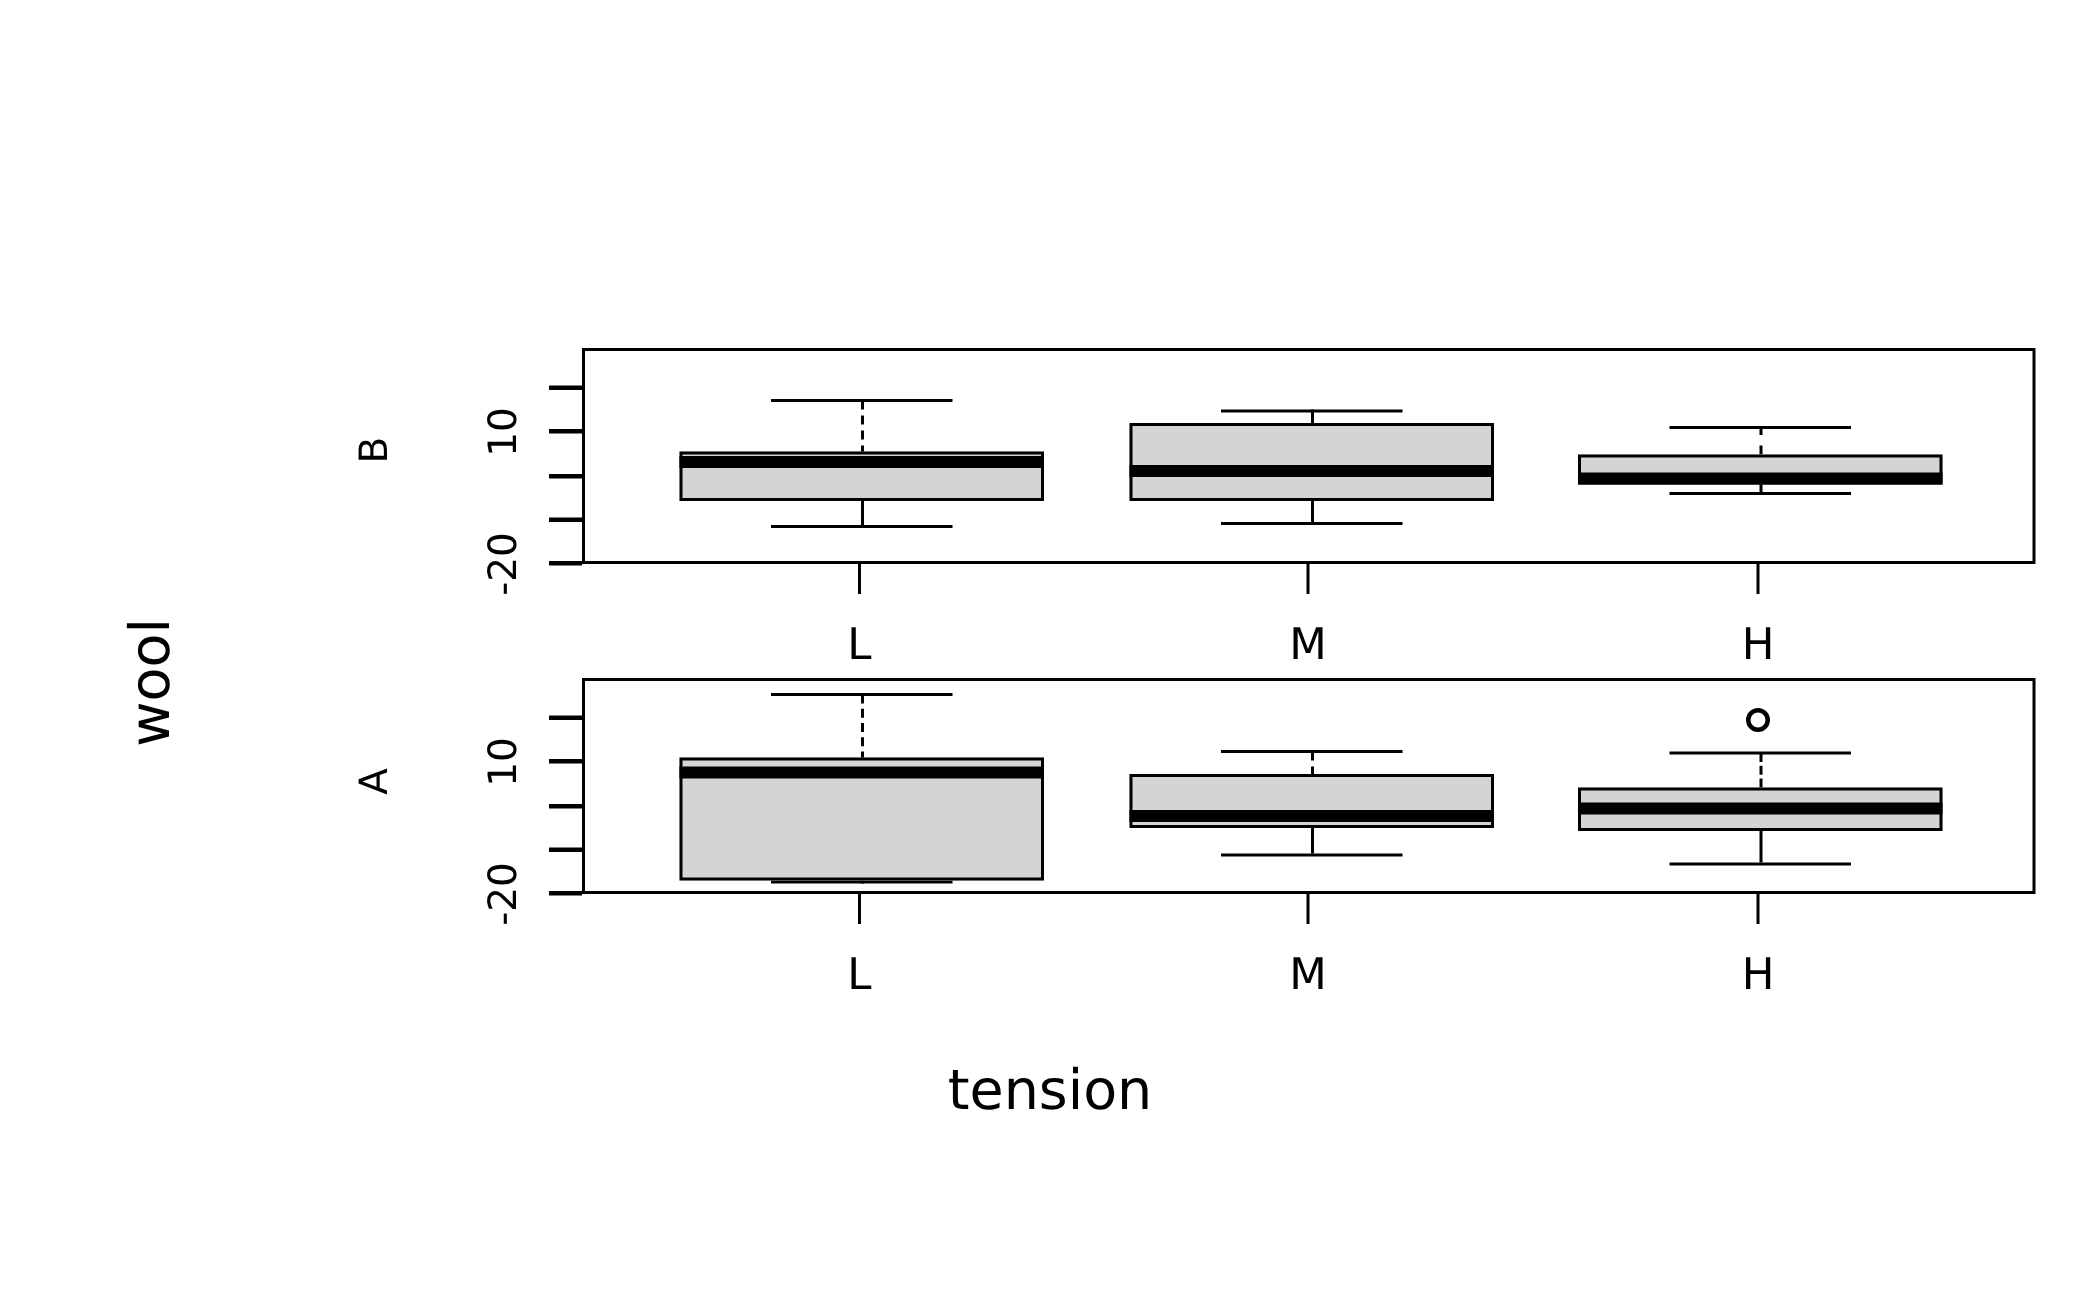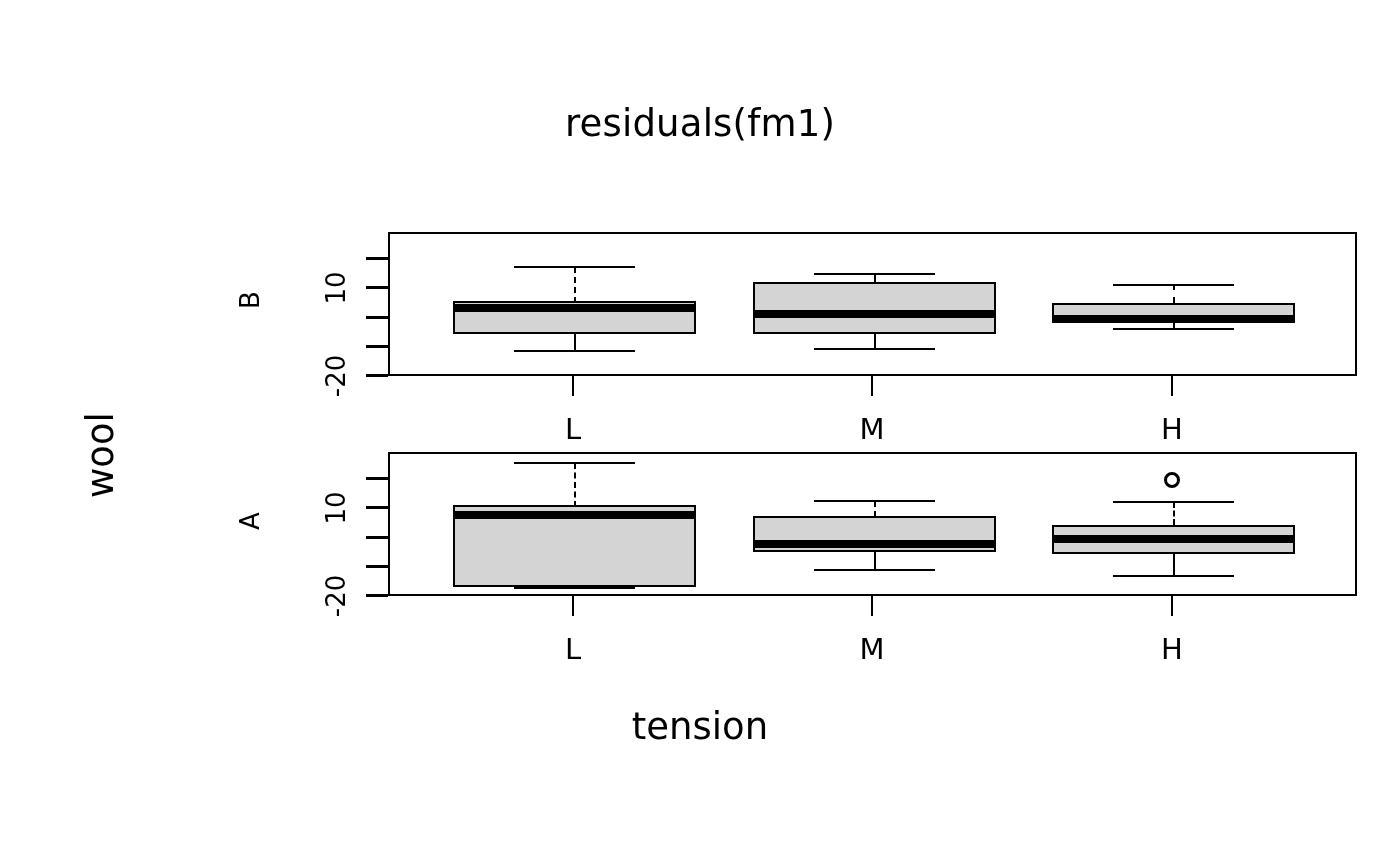--- a/index.html
+++ b/index.html
@@ -39,21 +39,20 @@
   .whisk-v.solid{border-left-style:solid;}
   .cap{position:absolute;background:#000;height:2px;}
   .outlier{position:absolute;box-sizing:border-box;border:3px solid #000;border-radius:50%;
            background:transparent;}
 </style>
 </head>
 <body>
 
 <div id="stage">
 
-  <div class="ttl">residuals(fm1)</div>
 
   <div class="ylab-outer">
     <span>wool</span>
   </div>
 
   <div class="xlab-outer">
     <span>tension</span>
   </div>
 
   <div class="striplab" style="left:250px;top:300px;">

